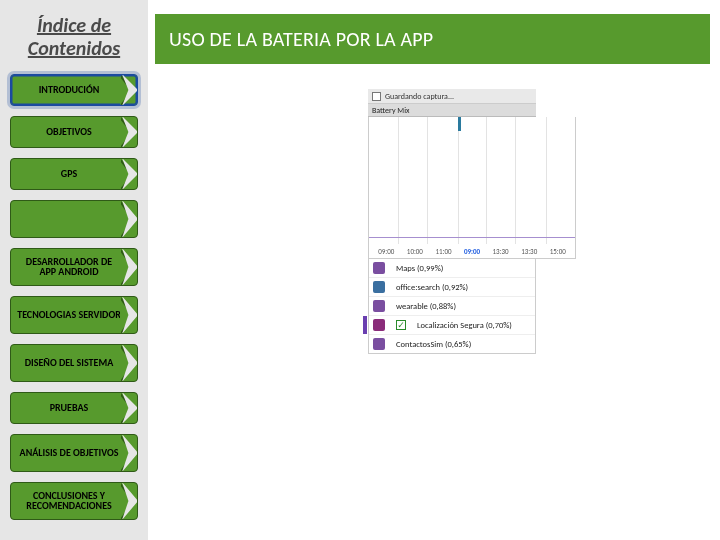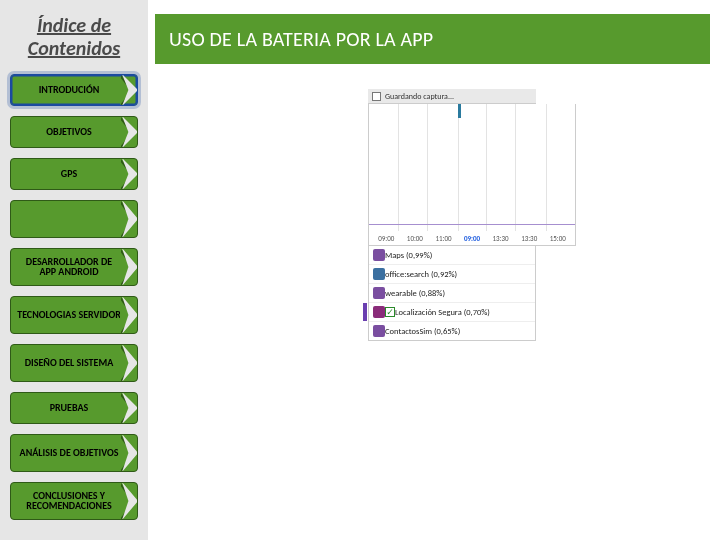--- a/index.html
+++ b/index.html
@@ -163,21 +163,21 @@
   .chart .marker {
     position: absolute; width: 3px; height: 14px;
     background: #2a7a9e; top: 0;
   }
 
   .legend {
     border: 1px solid #ccc; border-top: none;
     background: #fff;
   }
   .legend-row {
-    display: flex; align-items: center; gap: 0;
+    display: flex; align-items: center; gap: 11px;
     padding: 3px 4px;
     border-top: 1px solid #eee;
     font-size: 8.5px;
   }
   .legend-row:first-child { border-top: none; }
   .legend .ico {
     width: 12px; height: 12px; border-radius: 2px;
     background: #7a4ea0; flex: 0 0 12px;
   }
   .legend .ico.b { background: #3a6fa0; }
@@ -246,20 +246,21 @@
 
 <div class="title-bar">
   <span>USO DE LA BATERIA POR LA APP</span>
 </div>
 
 <div class="shot">
   <div class="shot-header">
     <span class="sq"></span>
     <span>Guardando captura...</span>
   </div>
+  <div class="shot-sub">Battery Mix</div>
 
   <div class="chart">
     <div class="grid-v" style="left:14%"></div>
     <div class="grid-v" style="left:28%"></div>
     <div class="grid-v" style="left:43%"></div>
     <div class="grid-v" style="left:57%"></div>
     <div class="grid-v" style="left:71%"></div>
     <div class="grid-v" style="left:86%"></div>
     <div class="marker" style="left:43%"></div>
     <div class="line"></div>

